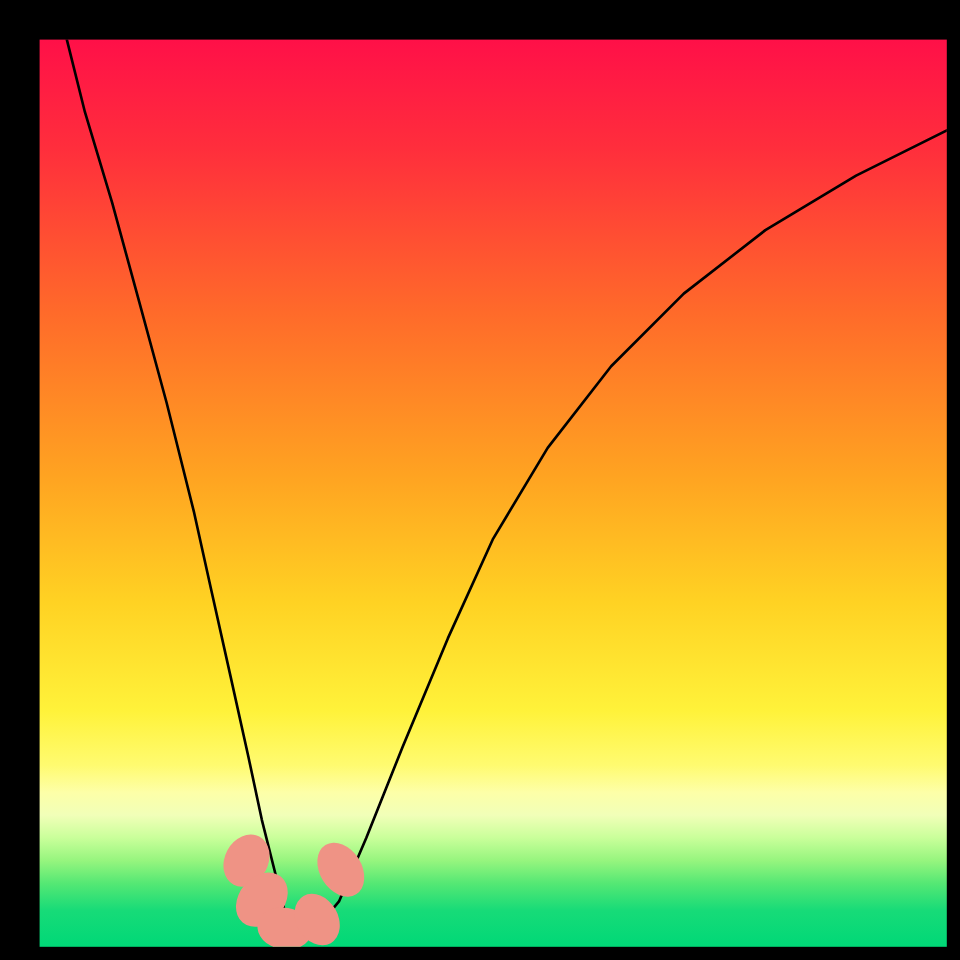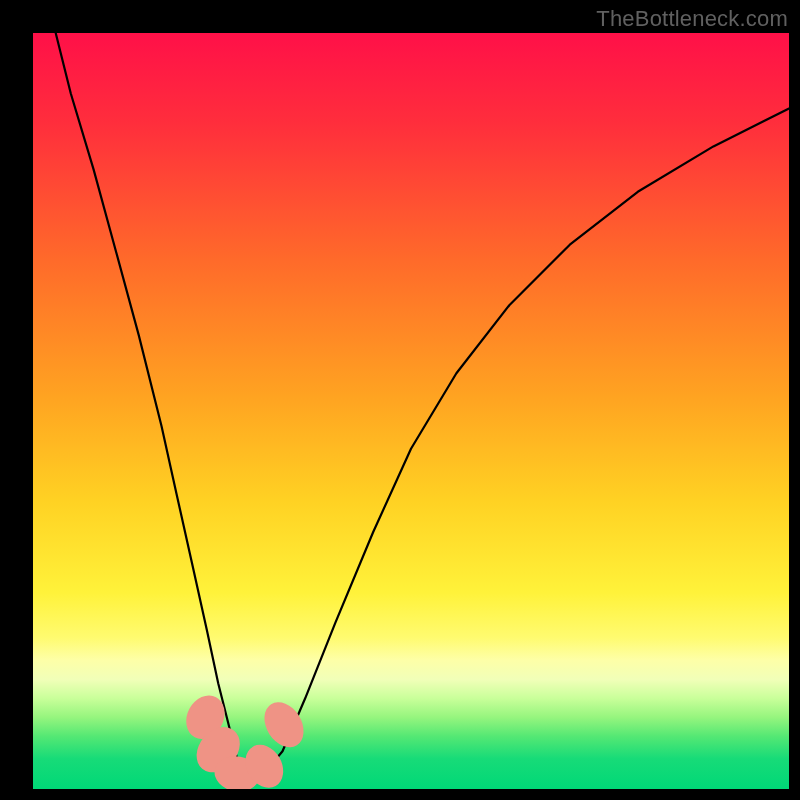--- a/index.html
+++ b/index.html
@@ -47,14 +47,13 @@
   <div class="plot" id="plot" style="left: 33px; top: 33px; width: 756px; height: 756px; background: linear-gradient(rgb(255, 16, 72) 0%, rgb(255, 46, 60) 12%, rgb(255, 106, 42) 30%, rgb(255, 163, 33) 48%, rgb(255, 210, 35) 62%, rgb(255, 242, 58) 74%, rgb(255, 251, 112) 80%, rgb(253, 255, 168) 83%, rgb(241, 255, 184) 85.5%, rgb(201, 255, 154) 88%, rgb(150, 245, 126) 90.5%, rgb(85, 232, 116) 93%, rgb(23, 219, 120) 96%, rgb(0, 216, 119) 100%);">
     <svg class="curve" id="svg" width="756" height="756" viewBox="0 0 756 756">
         <path d="M22.7 0.0 L37.8 60.5 L60.5 136.1 L83.2 219.2 L105.8 302.4 L128.5 393.1 L143.6 461.2 L158.8 529.2 L173.9 597.2 L185.2 650.2 L196.6 695.5 L204.1 725.8 L211.7 744.7 L219.2 746.2 L230.6 740.9 L249.5 718.2 L272.2 665.3 L302.4 589.7 L340.2 499.0 L378.0 415.8 L423.4 340.2 L476.3 272.2 L536.8 211.7 L604.8 158.8 L680.4 113.4 L756.0 75.6 " fill="none" stroke="#000" stroke-width="2.2" stroke-linecap="round" stroke-linejoin="round"></path>
         <ellipse cx="172.4" cy="684.2" rx="18.1" ry="22.7" transform="rotate(28 172.4 684.2)" class="marker"></ellipse>
         <ellipse cx="185.2" cy="716.7" rx="18.9" ry="24.9" transform="rotate(40 185.2 716.7)" class="marker"></ellipse>
         <ellipse cx="204.1" cy="740.9" rx="22.7" ry="17.4" transform="rotate(10 204.1 740.9)" class="marker"></ellipse>
         <ellipse cx="231.3" cy="733.3" rx="17.4" ry="22.7" transform="rotate(-30 231.3 733.3)" class="marker"></ellipse>
         <ellipse cx="251.0" cy="691.7" rx="17.4" ry="24.2" transform="rotate(-32 251.0 691.7)" class="marker"></ellipse>
       </svg>
   </div>
-  <div class="watermark" id="watermark" style="right: 12px; top: 6px;">TheBottleneck.com</div>
 </div>
 
 </body></html>

